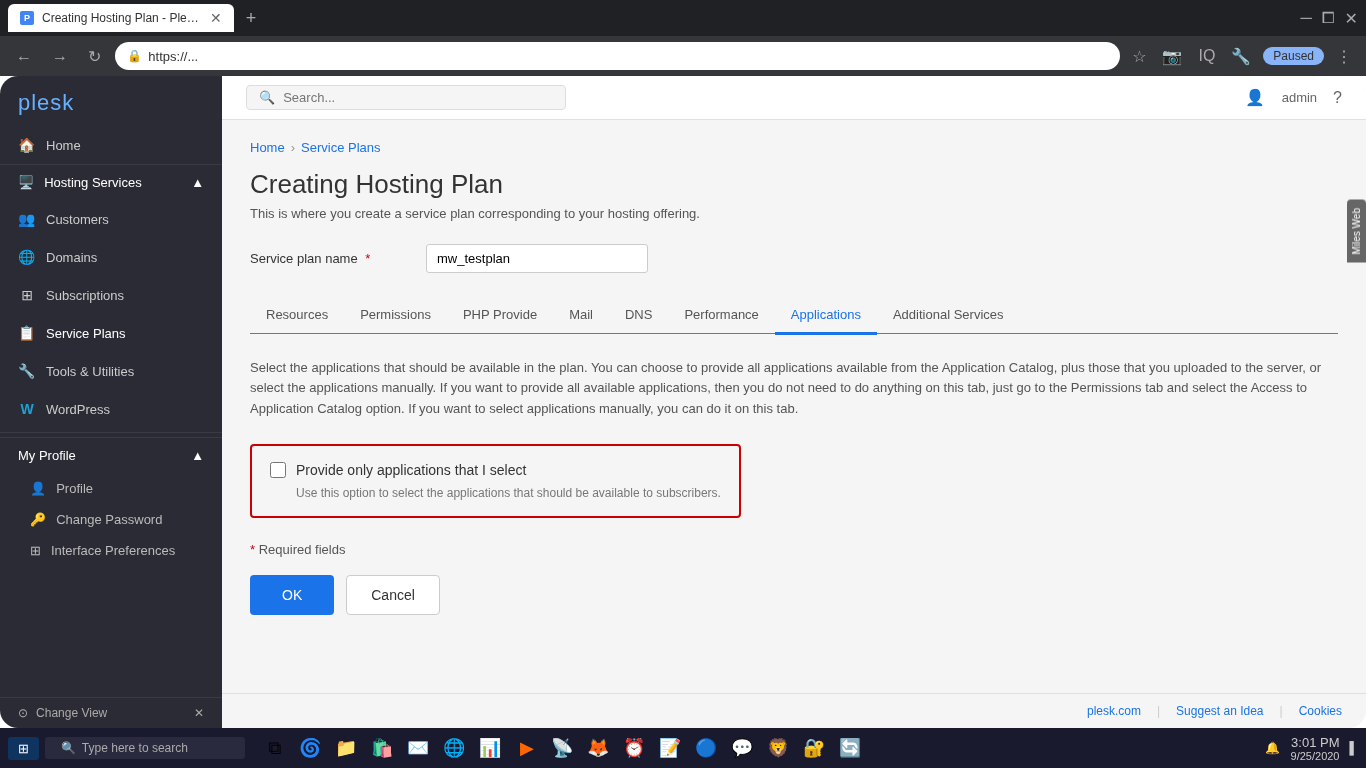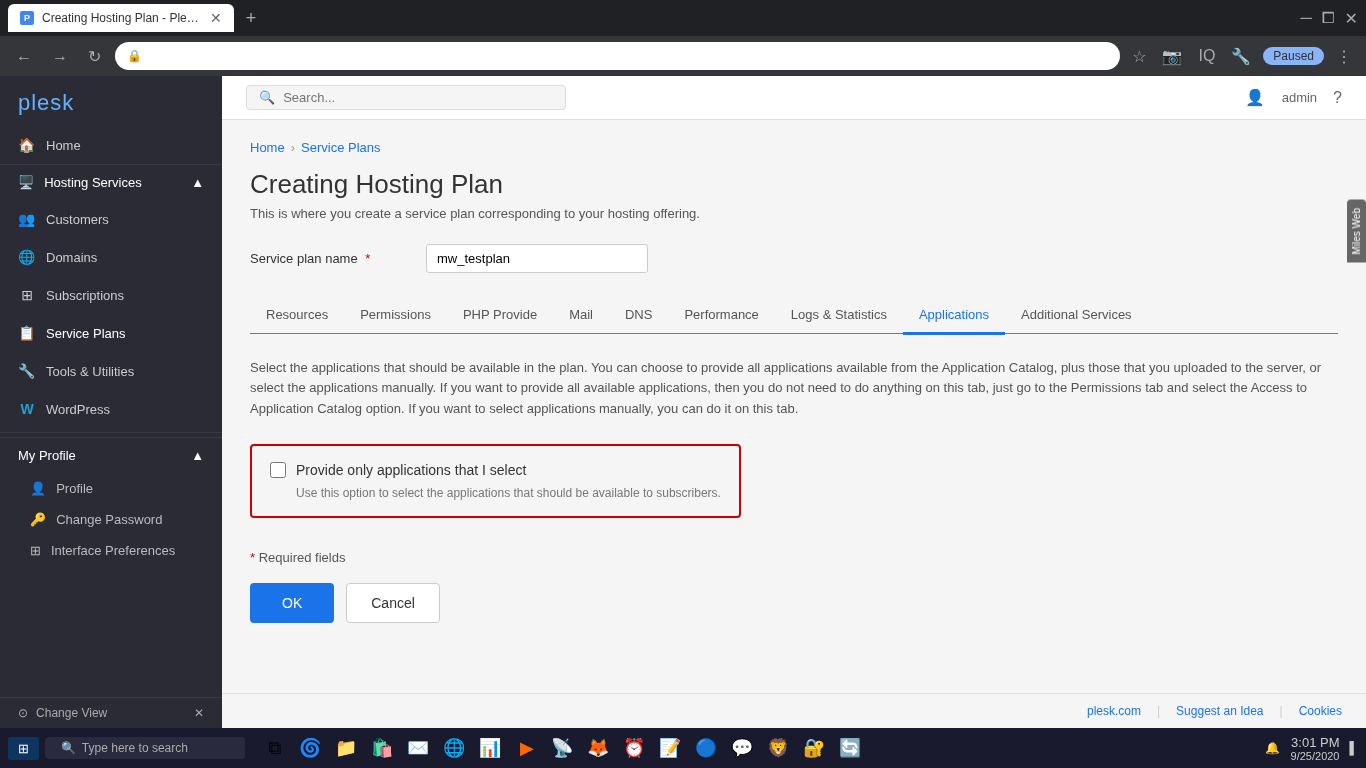--- a/index.html
+++ b/index.html
@@ -17,21 +17,21 @@
     .browser-toolbar { background: #35363a; height: 40px; display: flex; align-items: center; padding: 0 10px; gap: 8px; }
     .nav-btn { color: #aaa; font-size: 16px; cursor: pointer; padding: 4px 6px; border-radius: 50%; }
     .address-bar { flex: 1; background: #fff; border-radius: 20px; height: 28px; display: flex; align-items: center; padding: 0 12px; gap: 6px; }
     .lock-icon { color: #5f6368; font-size: 12px; }
     .address-text { font-size: 13px; color: #333; flex: 1; }
     .toolbar-icons { display: flex; gap: 8px; align-items: center; }
     .toolbar-icon { color: #aaa; font-size: 16px; cursor: pointer; padding: 4px; border-radius: 50%; }
     .profile-btn { background: #8ab4f8; border-radius: 20px; padding: 2px 10px; font-size: 12px; color: #333; cursor: pointer; }
 
     
-    .app-body { display: flex; flex: 1; overflow: hidden; }
+    .app-body { display: flex; flex: 1; overflow: hidden; border-radius: 18px; }
 
     
     .sidebar { width: 222px; background: #2b2b35; color: #ccc; display: flex; flex-direction: column; overflow-y: auto; flex-shrink: 0; }
     .plesk-logo { padding: 14px 18px 10px; color: #fff; font-size: 22px; font-weight: 300; letter-spacing: 1px; }
     .plesk-logo span { color: #67b0ff; }
 
     .sidebar-item { display: flex; align-items: center; gap: 10px; padding: 10px 18px; cursor: pointer; color: #ccc; font-size: 13px; transition: background 0.15s; }
     .sidebar-item.active { color: #fff; }
     .sidebar-item .icon { width: 18px; height: 18px; display: flex; align-items: center; justify-content: center; font-size: 14px; flex-shrink: 0; }
     .sidebar-section-header { display: flex; align-items: center; justify-content: space-between; padding: 10px 18px; cursor: pointer; color: #aaa; font-size: 13px; border-top: 1px solid #3a3a47; }
@@ -63,21 +63,21 @@
     .form-input { border: 1px solid #ccc; border-radius: 3px; padding: 6px 10px; font-size: 13px; width: 222px; outline: none; }
 
     
     .tabs-bar { display: flex; border-bottom: 1px solid #ef4444; margin-bottom: 24px; flex-wrap: wrap; gap: 0; }
     .tab { padding: 10px 16px; font-size: 13px; color: #555; cursor: pointer; border-bottom: 3px solid transparent; margin-bottom: -2px; white-space: nowrap; }
     .tab.active { color: #1a73e8; border-bottom: 3px solid #1a73e8; font-weight: 500; }
 
     
     .app-desc { font-size: 13px; color: #555; line-height: 1.6; margin-bottom: 24px; }
 
-    .checkbox-panel { border: 2px solid #cc0000; border-radius: 4px; padding: 16px 18px; display: inline-flex; flex-direction: column; gap: 8px; min-width: 480px; max-width: 600px; margin-bottom: 32px; }
+    .checkbox-panel { border: 2px solid #cc0000; border-radius: 4px; padding: 16px 18px; display: inline-flex; flex-direction: column; gap: 8px; min-width: 480px; max-width: 600px; margin-bottom: 24px; }
     .checkbox-row { display: flex; align-items: center; gap: 10px; }
     .checkbox-row input[type="checkbox"] { width: 16px; height: 16px; cursor: pointer; }
     .checkbox-label { font-size: 14px; color: #333; }
     .checkbox-hint { font-size: 12px; color: #777; padding-left: 26px; }
 
     .required-note { font-size: 13px; color: #555; margin-bottom: 18px; }
     .required-note .req-star { color: #cc0000; }
 
     .action-buttons { display: flex; gap: 12px; margin-top: 8px; }
     .btn-ok { background: #1a73e8; color: #fff; border: none; border-radius: 4px; padding: 12px 32px; font-size: 14px; cursor: pointer; }
@@ -123,20 +123,21 @@
     <span>✕</span>
   </div>
 </div>
 
 <div class="browser-toolbar">
   <span class="nav-btn">←</span>
   <span class="nav-btn">→</span>
   <span class="nav-btn">↻</span>
   <div class="address-bar">
     <span class="lock-icon">🔒</span>
+    <span class="address-text">https://...</span>
   </div>
   <div class="toolbar-icons">
     <span class="toolbar-icon">☆</span>
     <span class="toolbar-icon">📷</span>
     <span class="toolbar-icon">IQ</span>
     <span class="toolbar-icon">🔧</span>
     <div class="profile-btn">Paused</div>
     <span class="toolbar-icon">⋮</span>
   </div>
 </div>
@@ -262,21 +263,20 @@
       </div>
 
       
       <div class="tabs-bar">
         <div class="tab">Resources</div>
         <div class="tab">Permissions</div>
         <div class="tab">PHP Provide</div>
         <div class="tab">Mail</div>
         <div class="tab">DNS</div>
         <div class="tab">Performance</div>
-        <div class="tab">Logs &amp; Statistics</div>
         <div class="tab active">Applications</div>
         <div class="tab">Additional Services</div>
       </div>
 
       
       <p class="app-desc">Select the applications that should be available in the plan. You can choose to provide all applications available from the Application Catalog, plus those that you uploaded to the server, or select the applications manually. If you want to provide all available applications, then you do not need to do anything on this tab, just go to the Permissions tab and select the Access to Application Catalog option. If you want to select applications manually, you can do it on this tab.</p>
 
       
       <div class="checkbox-panel">
         <div class="checkbox-row">

